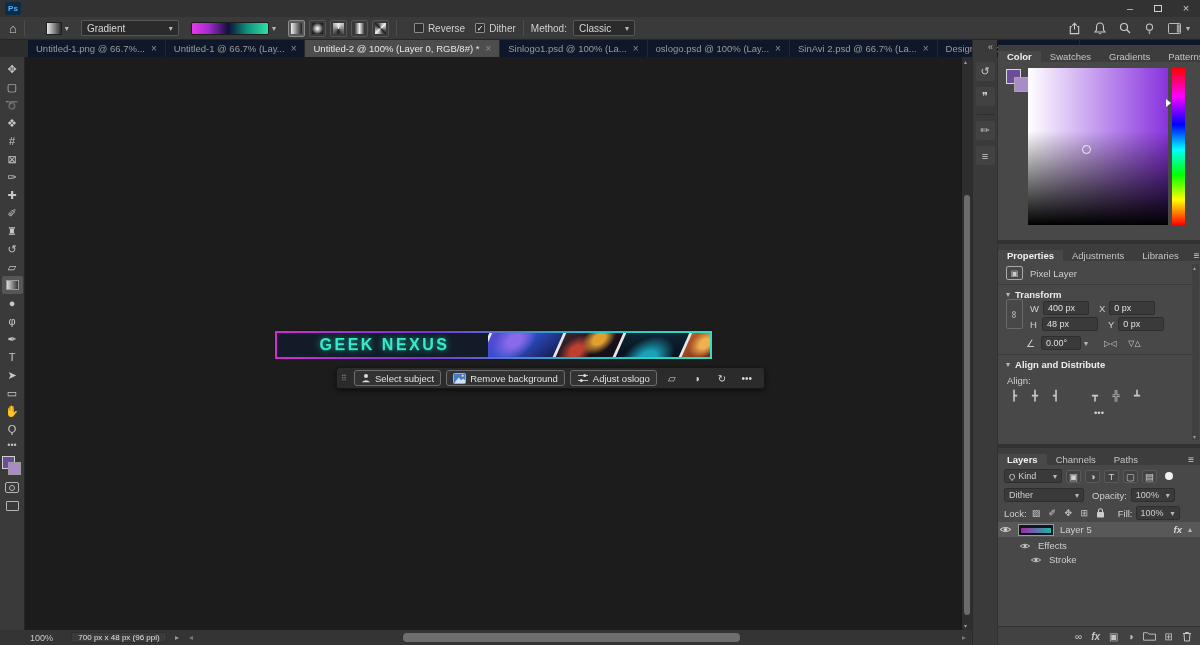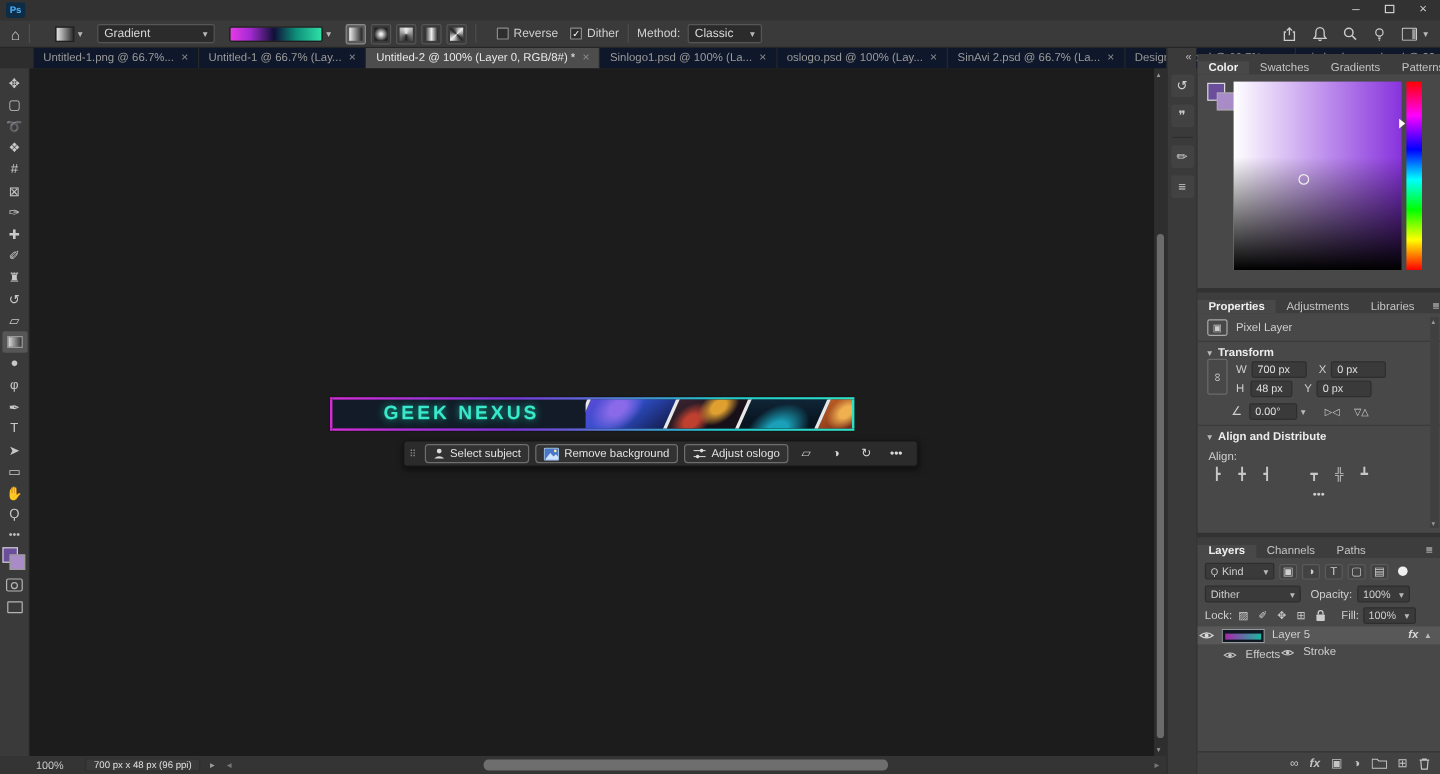--- a/index.html
+++ b/index.html
@@ -382,27 +382,27 @@
   <div class="pdiv" style="top:40px"></div>
   <div class="prow" style="top:45px">
     <span class="chev" style="margin:0 5px 0 8px">▾</span>
     <span class="sechdr">Transform</span>
   </div>
   <div class="linkbox">
       <span>∞</span>
     </div>
   <div class="prow" style="top:57px">
     <span style="margin-left:32px">W</span>
-    <span class="fld" style="width:46px;margin-left:4px">700 px</span>
+    <span class="fld" style="width:46px;margin-left:4px">400 px</span>
     <span style="margin-left:10px">X</span>
     <span class="fld" style="width:46px;margin-left:4px">0 px</span>
   </div>
   <div class="prow" style="top:73px">
     <span style="margin-left:32px">H</span>
-    <span class="fld" style="width:35px;margin-left:5px">48 px</span>
+    <span class="fld" style="width:56px;margin-left:5px">48 px</span>
     <span style="margin-left:10px">Y</span>
     <span class="fld" style="width:46px;margin-left:4px">0 px</span>
   </div>
   <div class="prow" style="top:92px">
     <span style="margin-left:28px;font-size:10px">∠</span>
     <span class="fld" style="width:40px;margin-left:6px">0.00°</span>
     <span class="chev">▾</span>
     <span style="margin-left:16px;font-size:8px">▷◁</span>
     <span style="margin-left:12px;font-size:8px">▽△</span>
   </div>
@@ -496,21 +496,21 @@
   </div>
   <div class="lrow" style="top:92px;padding-left:20px;gap:6px">
     <span class="eye">
         <svg width="12" height="8" viewBox="0 0 14 10">
           <path d="M1 5 Q7 0.5 13 5 Q7 9.5 1 5Z" fill="none" stroke="#c8c8c8" stroke-width="1.1"></path>
           <circle cx="7" cy="5" r="1.8" fill="#c8c8c8"></circle>
         </svg>
       </span>
     <span>Effects</span>
   </div>
-  <div class="lrow" style="top:90px;padding-left:68px;gap:6px">
+  <div class="lrow" style="top:106px;padding-left:31px;gap:6px">
     <span class="eye">
         <svg width="12" height="8" viewBox="0 0 14 10">
           <path d="M1 5 Q7 0.5 13 5 Q7 9.5 1 5Z" fill="none" stroke="#c8c8c8" stroke-width="1.1"></path>
           <circle cx="7" cy="5" r="1.8" fill="#c8c8c8"></circle>
         </svg>
       </span>
     <span>Stroke</span>
   </div>
   <div class="lbot">
     <span class="bic">∞</span>

